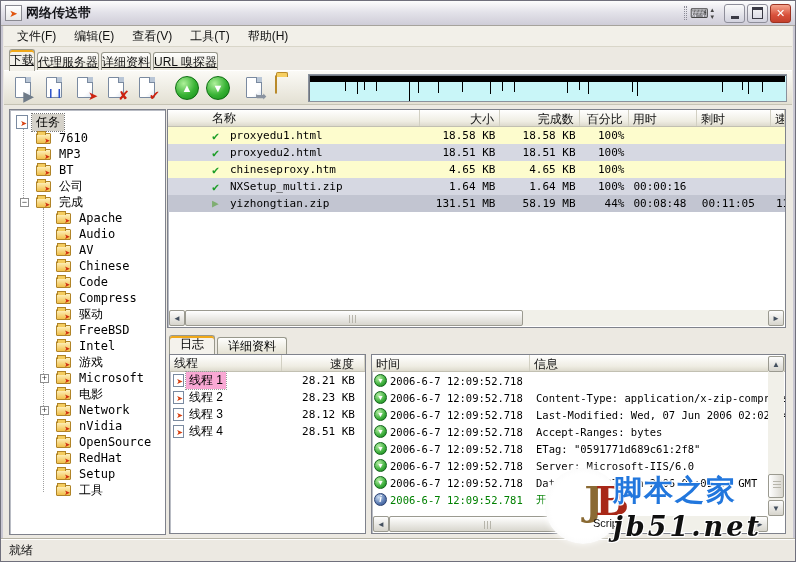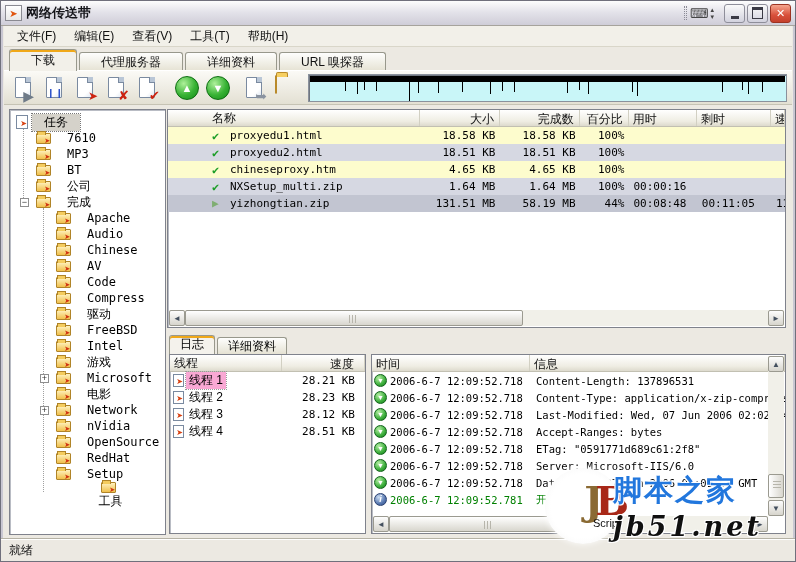--- a/index.html
+++ b/index.html
@@ -23,23 +23,23 @@
     font-size:10px;color:#2c2c38;}
   .cap-btn.min::after{content:"";display:block;width:8px;height:3px;background:#3a3a45;margin-top:9px;}
   .cap-btn.max::after{content:"";display:block;width:9px;height:8px;border:1px solid #3a3a45;border-top-width:3px;background:transparent;}
   .cap-btn.close{background:linear-gradient(#f5a58e,#d8503a 60%,#c4402c);border-color:#9c3322;color:#fff;font-weight:bold;font-size:11px;}
   
   .menubar{position:absolute;top:25px;left:3px;right:3px;height:21px;background:#f2f0e9;
     border-bottom:1px solid #d9d6c9;display:flex;align-items:center;padding-left:4px;}
   .menu-item{padding:2px 9px;font-size:12px;color:#111;}
   
   .tabstrip{position:absolute;top:46px;left:3px;right:3px;height:23px;padding-left:5px;display:flex;align-items:flex-end;}
-  .tab{height:19px;line-height:18px;padding:0 21px;font-size:12px;color:#111;margin-right:2px;
+  .tab{height:19px;line-height:18px;padding:0 0;font-size:12px;color:#111;margin-right:2px;
     border:1px solid #98988c;border-bottom:none;border-radius:3px 3px 0 0;
-    background:linear-gradient(#fefefd,#e5e2d3);position:relative;top:1px;}
+    background:linear-gradient(#fefefd,#e5e2d3);position:relative;top:1px;text-decoration:underline;}
   .tab.active{height:22px;line-height:20px;background:#f2f0e9;box-shadow:inset 0 2px 0 #f0a818;top:1px;z-index:2;}
   
   .toolbar{position:absolute;top:69px;left:3px;right:3px;height:35px;background:linear-gradient(#fbfaf6,#e3e0d3);
     border-top:1px solid #fff;border-bottom:1px solid #c6c3b4;display:flex;align-items:center;padding:0 5px;}
   .tb-btn{width:30px;height:29px;display:flex;align-items:center;justify-content:center;position:relative;margin-right:1px;}
   .tb-gap{width:7px;}
   .ticon{position:relative;width:22px;height:24px;display:block;}
   .doc{position:absolute;left:2px;top:1px;width:16px;height:21px;background:linear-gradient(135deg,#fff 70%,#dce6f2);
     border:1px solid #7a8aa0;border-radius:1px;}
   .doc::after{content:"";position:absolute;right:-1px;top:-1px;width:5px;height:5px;background:#b9c6d6;border-left:1px solid #7a8aa0;border-bottom:1px solid #7a8aa0;}
@@ -66,21 +66,21 @@
   #tree{position:relative;}
   .tree-guide{position:absolute;width:1px;border-left:1px dotted #a0a0a0;}
   .tree-row{position:relative;height:16px;display:flex;align-items:center;font-size:12px;white-space:nowrap;z-index:1;}
   .expander{position:absolute;width:9px;height:9px;background:#fff;border:1px solid #8e8e8e;
     font-size:9px;line-height:7px;text-align:center;color:#333;}
   .mini-folder{width:15px;height:11px;background:linear-gradient(#fff2c0,#f0c04c);border:1px solid #b08428;border-radius:1px;position:relative;margin-right:4px;flex:none;}
   .mini-folder::before{content:"";position:absolute;top:-3px;left:0;width:7px;height:3px;background:#f4cc5e;border:1px solid #b08428;border-bottom:none;}
   .f-arrow{position:absolute;right:0;bottom:-1px;font-style:normal;font-size:7px;color:#d03010;font-weight:bold;line-height:7px;}
   .mini-doc{width:12px;height:14px;background:#fff;border:1px solid #7a8aa0;position:relative;margin-right:4px;flex:none;}
   .d-arrow{position:absolute;right:0;bottom:0;font-style:normal;font-size:8px;color:#d84010;font-weight:bold;line-height:8px;}
-  .tree-label{padding:0 12px;font-family:"DejaVu Sans Mono","Liberation Mono",monospace;font-size:12px;text-align:center;}
+  .tree-label{padding:0 4px;font-family:"DejaVu Sans Mono","Liberation Mono",monospace;font-size:12px;text-align:center;}
   .tree-label.sel-label{background:#d5d2ca;outline:1px dotted #777;}
   
   .task-panel{position:absolute;left:163px;right:6px;top:3px;height:219px;overflow:hidden;}
   .lhead{display:flex;height:17px;background:linear-gradient(#ffffff,#efede3 70%,#dddacd);border-bottom:1px solid #c2c0b2;}
   .hcell{font-size:12px;color:#111;border-right:1px solid #d2d0c3;padding:1px 5px 0 4px;white-space:nowrap;overflow:hidden;}
   .task-row{display:flex;height:17px;align-items:center;white-space:nowrap;}
   .tcell{font-size:11px;padding:0 5px 0 4px;overflow:hidden;white-space:nowrap;font-family:"DejaVu Sans Mono","Liberation Mono",monospace;}
   .c0{width:218px;display:flex;align-items:center;margin-left:40px;}
   .c1{width:82px;text-align:right;}
   .c2{width:82px;text-align:right;}
@@ -317,32 +317,32 @@
           <div class="tree-row" style="padding-left: 46px;">
             <span class="mini-folder">
               <i class="f-arrow">➤</i>
             </span>
             <span class="tree-label">Audio</span>
           </div>
           <div class="tree-row" style="padding-left: 46px;">
             <span class="mini-folder">
               <i class="f-arrow">➤</i>
             </span>
+            <span class="tree-label">AV</span>
+          </div>
+          <div class="tree-row" style="padding-left: 46px;">
+            <span class="mini-folder">
+              <i class="f-arrow">➤</i>
+            </span>
             <span class="tree-label">Chinese</span>
           </div>
           <div class="tree-row" style="padding-left: 46px;">
             <span class="mini-folder">
               <i class="f-arrow">➤</i>
             </span>
-            <span class="tree-label">AV</span>
-          </div>
-          <div class="tree-row" style="padding-left: 46px;">
-            <span class="mini-folder">
-              <i class="f-arrow">➤</i>
-            </span>
             <span class="tree-label">Code</span>
           </div>
           <div class="tree-row" style="padding-left: 46px;">
             <span class="mini-folder">
               <i class="f-arrow">➤</i>
             </span>
             <span class="tree-label">Compress</span>
           </div>
           <div class="tree-row" style="padding-left: 46px;">
             <span class="mini-folder">
@@ -405,21 +405,21 @@
               <i class="f-arrow">➤</i>
             </span>
             <span class="tree-label">RedHat</span>
           </div>
           <div class="tree-row" style="padding-left: 46px;">
             <span class="mini-folder">
               <i class="f-arrow">➤</i>
             </span>
             <span class="tree-label">Setup</span>
           </div>
-          <div class="tree-row" style="padding-left: 46px; flex-direction: column;">
+          <div class="tree-row" style="padding-left: 46px;">
             <span class="mini-folder">
               <i class="f-arrow">➤</i>
             </span>
             <span class="tree-label">工具</span>
           </div>
         </div>
     </div>
 
     <div class="task-panel sunken">
       <div class="lhead" id="task-head">
@@ -547,21 +547,20 @@
 
       <div class="log-box sunken">
         <div class="lhead" id="log-head">
             <div class="hcell lg-c0">时间</div>
             <div class="hcell lg-c1">信息</div>
           </div>
         <div id="log-rows">
             <div class="log-row">
               <span class="log-ic down">▼</span>
               <span class="log-time mono">2006-6-7 12:09:52.718</span>
-              <span class="log-msg mono">Content-Length: 137896531</span>
             </div>
             <div class="log-row">
               <span class="log-ic down">▼</span>
               <span class="log-time mono">2006-6-7 12:09:52.718</span>
               <span class="log-msg mono">Content-Type: application/x-zip-compressed</span>
             </div>
             <div class="log-row">
               <span class="log-ic down">▼</span>
               <span class="log-time mono">2006-6-7 12:09:52.718</span>
               <span class="log-msg mono">Last-Modified: Wed, 07 Jun 2006 02:02:34 GMT</span>

